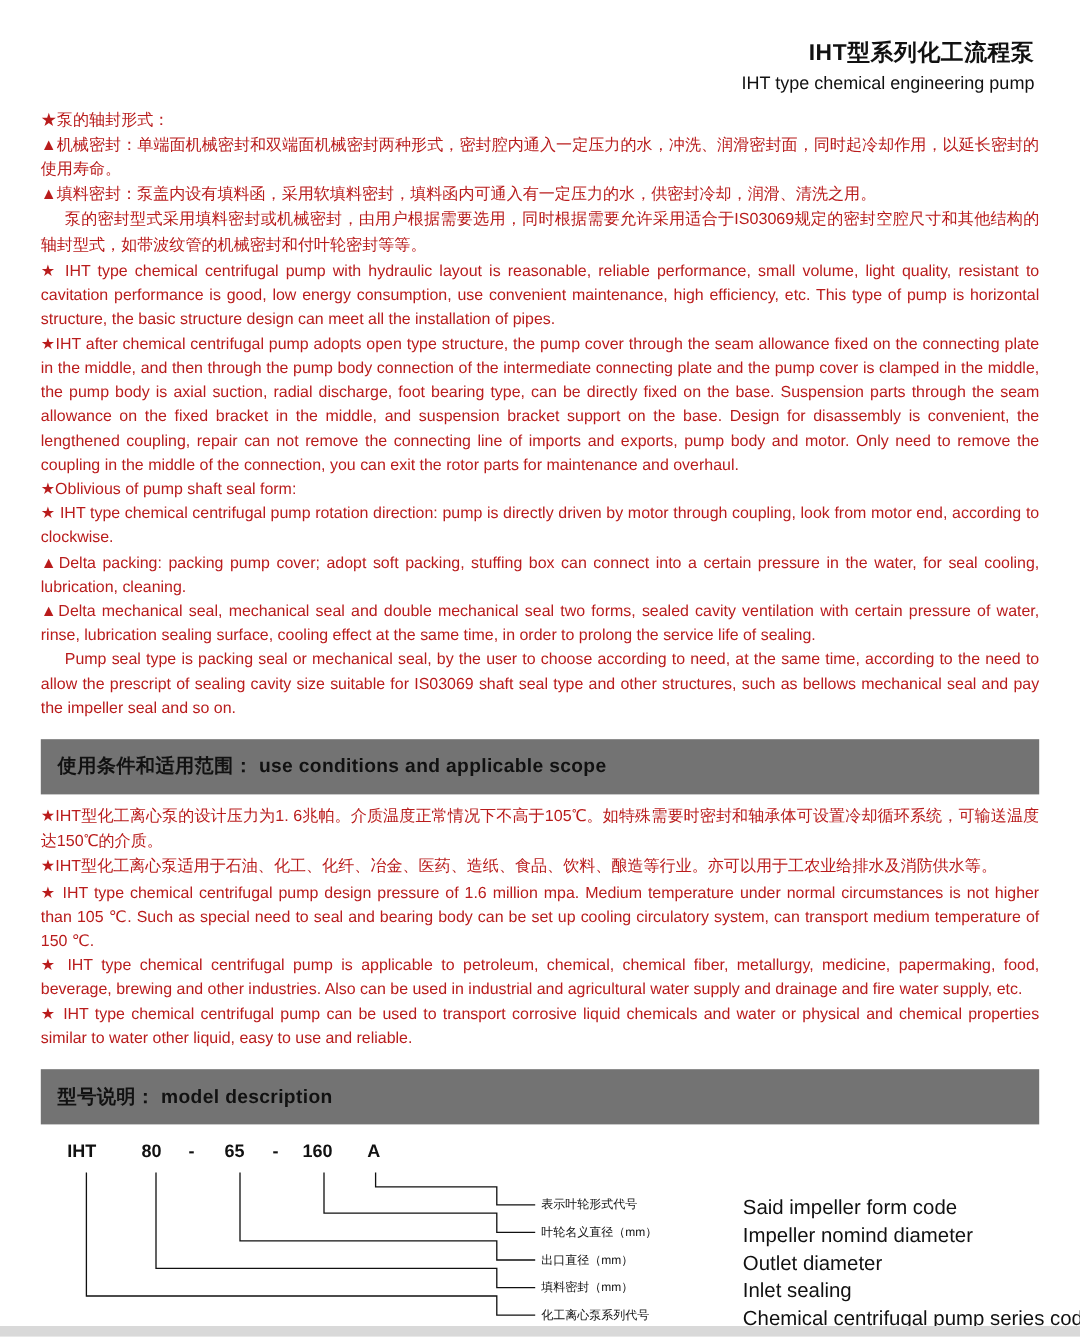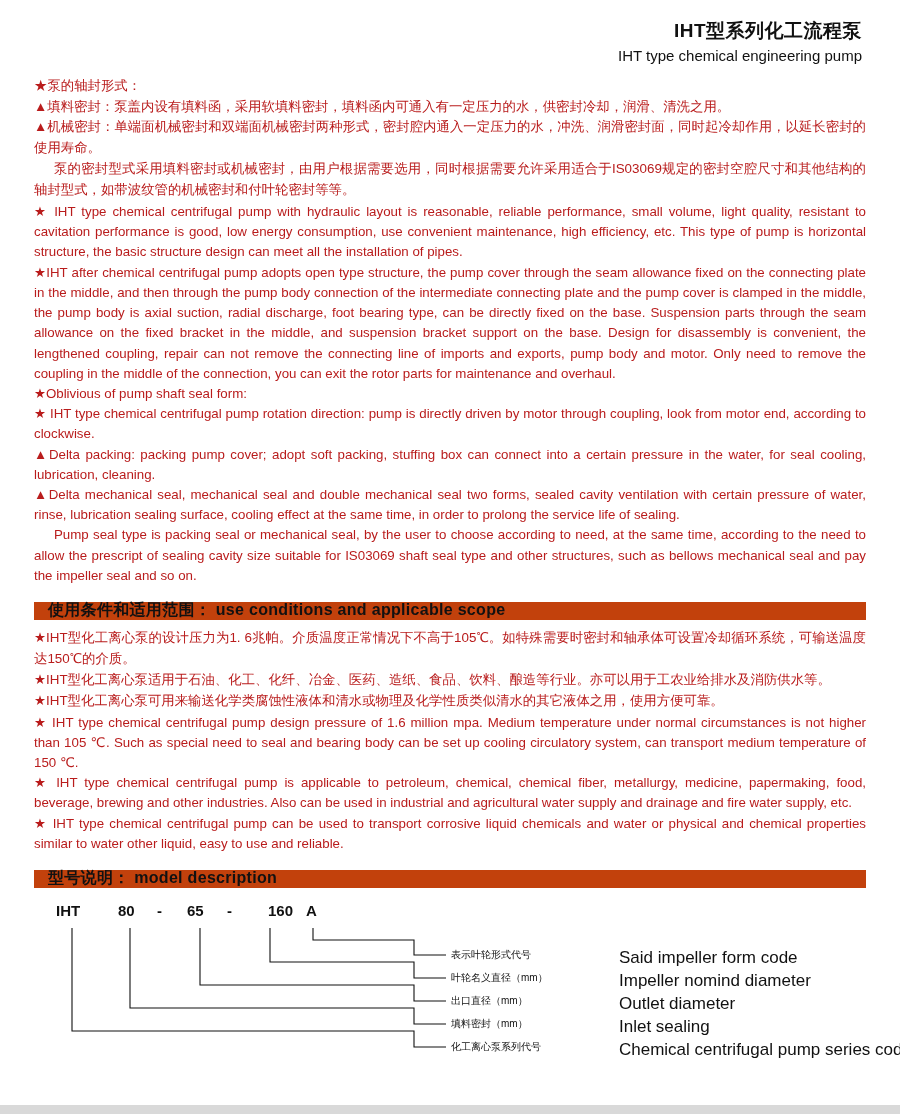--- a/index.html
+++ b/index.html
@@ -17,21 +17,21 @@
   }
   .page {
     position: relative;
     width: 900px;
     height: 1114px;
     box-sizing: border-box;
     padding: 0 34px;
   }
   
   .header {
-    padding-top: 18px;
+    padding-top: 32px;
     text-align: right;
     padding-right: 4px;
   }
   .header-cn {
     font-size: 19px;
     font-weight: bold;
     letter-spacing: 0.5px;
     color: #111;
     line-height: 1.35;
   }
@@ -59,22 +59,22 @@
   p.para.indent {
     text-indent: 20px;
   }
   p.gap {
     margin-top: 1px;
   }
   
   .section-bar {
     margin-top: 16px;
     margin-bottom: 8px;
-    background: #c2410c;
-    height: 18px;
+    background: #737373;
+    height: 46px;
     display: flex;
     align-items: center;
     padding-left: 14px;
     box-sizing: border-box;
   }
   .section-bar .bar-text {
     font-size: 16px;
     font-weight: bold;
     color: #111;
     letter-spacing: 0.3px;
@@ -136,57 +136,56 @@
 
 <div class="page">
 
   <div class="header">
     <div class="header-cn">IHT型系列化工流程泵</div>
     <div class="header-en">IHT type chemical engineering pump</div>
   </div>
 
   <div class="body-block">
     <p class="para cn">★泵的轴封形式：</p>
+    <p class="para cn">▲机械密封：单端面机械密封和双端面机械密封两种形式，密封腔内通入一定压力的水，冲洗、润滑密封面，同时起冷却作用，以延长密封的使用寿命。</p>
     <p class="para cn">▲填料密封：泵盖内设有填料函，采用软填料密封，填料函内可通入有一定压力的水，供密封冷却，润滑、清洗之用。</p>
-    <p class="para cn">▲机械密封：单端面机械密封和双端面机械密封两种形式，密封腔内通入一定压力的水，冲洗、润滑密封面，同时起冷却作用，以延长密封的使用寿命。</p>
     <p class="para cn indent">泵的密封型式采用填料密封或机械密封，由用户根据需要选用，同时根据需要允许采用适合于IS03069规定的密封空腔尺寸和其他结构的轴封型式，如带波纹管的机械密封和付叶轮密封等等。</p>
     <p class="para gap">★ IHT type chemical centrifugal pump with hydraulic layout is reasonable, reliable performance, small volume, light quality, resistant to cavitation performance is good, low energy consumption, use convenient maintenance, high efficiency, etc. This type of pump is horizontal structure, the basic structure design can meet all the installation of pipes.</p>
     <p class="para">★IHT after chemical centrifugal pump adopts open type structure, the pump cover through the seam allowance fixed on the connecting plate in the middle, and then through the pump body connection of the intermediate connecting plate and the pump cover is clamped in the middle, the pump body is axial suction, radial discharge, foot bearing type, can be directly fixed on the base. Suspension parts through the seam allowance on the fixed bracket in the middle, and suspension bracket support on the base. Design for disassembly is convenient, the lengthened coupling, repair can not remove the connecting line of imports and exports, pump body and motor. Only need to remove the coupling in the middle of the connection, you can exit the rotor parts for maintenance and overhaul.</p>
     <p class="para">★Oblivious of pump shaft seal form:</p>
     <p class="para">★ IHT type chemical centrifugal pump rotation direction: pump is directly driven by motor through coupling, look from motor end, according to clockwise.</p>
     <p class="para">▲Delta packing: packing pump cover; adopt soft packing, stuffing box can connect into a certain pressure in the water, for seal cooling, lubrication, cleaning.</p>
     <p class="para">▲Delta mechanical seal, mechanical seal and double mechanical seal two forms, sealed cavity ventilation with certain pressure of water, rinse, lubrication sealing surface, cooling effect at the same time, in order to prolong the service life of sealing.</p>
     <p class="para indent">Pump seal type is packing seal or mechanical seal, by the user to choose according to need, at the same time, according to the need to allow the prescript of sealing cavity size suitable for IS03069 shaft seal type and other structures, such as bellows mechanical seal and pay the impeller seal and so on.</p>
   </div>
 
   <div class="section-bar">
     <span class="bar-text">使用条件和适用范围： use conditions and applicable scope</span>
   </div>
   <div>
     <p class="para cn">★IHT型化工离心泵的设计压力为1. 6兆帕。介质温度正常情况下不高于105℃。如特殊需要时密封和轴承体可设置冷却循环系统，可输送温度达150℃的介质。</p>
     <p class="para cn">★IHT型化工离心泵适用于石油、化工、化纤、冶金、医药、造纸、食品、饮料、酿造等行业。亦可以用于工农业给排水及消防供水等。</p>
-    <p class="para cn">★IHT型化工离心泵可用来输送化学类腐蚀性液体和清水或物理及化学性质类似清水的其它液体之用，使用方便可靠。</p>
     <p class="para gap">★ IHT type chemical centrifugal pump design pressure of 1.6 million mpa. Medium temperature under normal circumstances is not higher than 105 ℃. Such as special need to seal and bearing body can be set up cooling circulatory system, can transport medium temperature of 150 ℃.</p>
     <p class="para">★ IHT type chemical centrifugal pump is applicable to petroleum, chemical, chemical fiber, metallurgy, medicine, papermaking, food, beverage, brewing and other industries. Also can be used in industrial and agricultural water supply and drainage and fire water supply, etc.</p>
     <p class="para">★ IHT type chemical centrifugal pump can be used to transport corrosive liquid chemicals and water or physical and chemical properties similar to water other liquid, easy to use and reliable.</p>
   </div>
 
   <div class="section-bar">
     <span class="bar-text">型号说明：  model description</span>
   </div>
 
   <div class="model-area">
 
     <div class="model-codes">
       <span class="code" style="left:22px;text-align:center;">IHT</span>
       <span class="code" style="left:84px;">80</span>
       <span class="dash" style="left:123px;">-</span>
       <span class="code" style="left:153px;">65</span>
       <span class="dash" style="left:193px;">-</span>
-      <span class="code" style="left:234px;">160</span>
+      <span class="code" style="left:218px;">160</span>
       <span class="code" style="left:272px;">A</span>
     </div>
 
     <svg class="diagram" viewBox="0 0 832 170">
       <g stroke="#111" stroke-width="1.1" fill="none">
 
         <path d="M 279 26 L 279 38 L 380 38 L 380 53 L 412 53"></path>
 
         <path d="M 236 26 L 236 60 L 380 60 L 380 76 L 412 76"></path>
 

